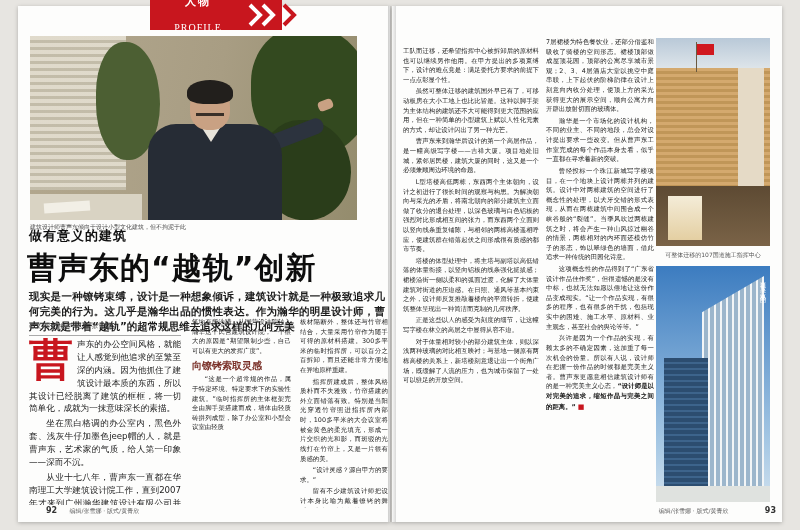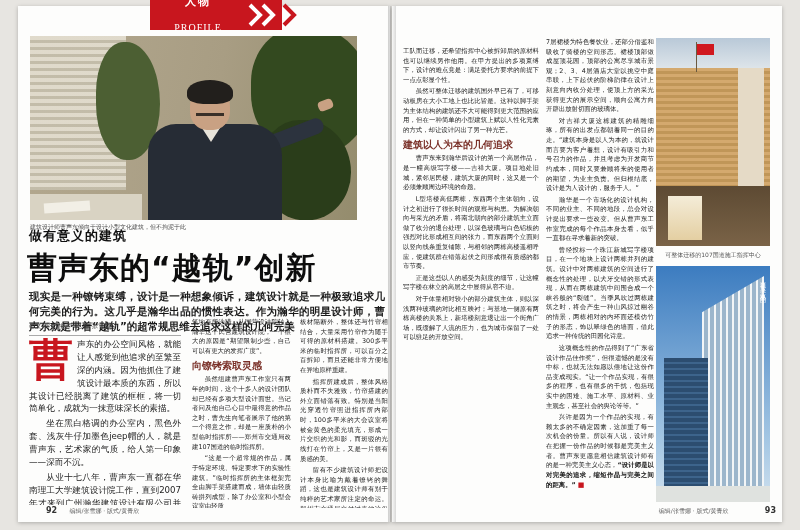--- a/index.html
+++ b/index.html
@@ -127,48 +127,47 @@
 
   <div class="col" id="lp-col1">
     <p class="noindent"><span class="dropcap">曹</span><span>声东的办公空间风格，就能让人感觉到他追求的至繁至深的内涵。因为他抓住了建筑设计最本质的东西，所以其设计已经脱离了建筑的框框，将一切简单化，成就为一抹意味深长的素描。</span></p>
     <p>坐在黑白格调的办公室内，黑色外套、浅灰牛仔加墨色jeep帽的人，就是曹声东，艺术家的气质，给人第一印象——深而不沉。</p>
     <p>从业十七八年，曹声东一直都在华南理工大学建筑设计院工作，直到2007年才来到广州瀚华建筑设计有限公司并组建了自己的工作室。虽然他倾向于设计小型文化建筑，但不拘泥于此，各类建</p>
   </div>
 
   <div class="col body6" id="lp-col2">
     <p class="noindent">筑均有所涉猎，从国营设计院转入瀚华这个民营建筑设计院，一个很大的原因是“期望限制少些，自己可以有更大的发挥广度”。</p>
     <p class="subhead">向镣铐索取灵感</p>
-    <p>虽然组建曹声东工作室只有两年的时间，这个十多人的设计团队却已经有多项大型设计面世。当记者问及他自己心目中最得意的作品之时，曹先生向笔者展示了他的第一个得意之作，却是一座质朴的小型临时指挥所——郑州市交通局改建107国道的临时指挥所。</p>
     <p>“这是一个超常规的作品，属于特定环境、特定要求下的实验性建筑。”临时指挥所的主体框架完全由脚手架搭建而成，墙体由轻质砖拼列成型，除了办公室和小型会议室由轻质</p>
   </div>
 
   <div class="col body6" id="lp-col3">
     <p class="noindent">板材隔断外，整体还与竹帘相结合，大量采用竹帘作为随手可得的原材料搭建。300多平米的临时指挥所，可以百分之百拆卸，而且还能非常方便地在异地原样重建。</p>
     <p>指挥所建成后，整体风格质朴而不失雅致，竹帘搭建的外立面错落有致。特别是当阳光穿透竹帘照进指挥所内部时，100多平米的大会议室将被金黄色的柔光填充，形成一片交织的光和影，而斑驳的光线打在竹帘上，又是一片很有质感的美。</p>
+    <p>“设计灵感？源自甲方的要求。”</p>
     <p>留有不少建筑设计师把设计本身比喻为戴着镣铐的舞蹈，这也是建筑设计师有别于纯粹的艺术家所注定的命运。郑州市交通局交付过来的这份镣铐也颇为沉重，要求107国道改建施工地点不断迁移的情况下，指挥中心也能够随着施</p>
   </div>
 
   <div class="folio" id="folio-left">
     <span class="num">92</span>
     <span class="credit">编辑/张雪娜 · 版式/黄青欣</span>
   </div>
 
   <div class="col body6" id="rp-col1">
     <p class="noindent">工队而迁移，还希望指挥中心被拆卸后的原材料也可以继续另作他用。在甲方提出的多项束缚下，设计的难点竟是：满足委托方要求的前提下一点点彰显个性。</p>
     <p>虽然可整体迁移的建筑国外早已有了，可移动板房在大小工地上也比比皆是。这种以脚手架为主体结构的建筑还不大可能得到更大范围的应用，但在一种简单的小型建筑上赋以人性化元素的方式，却让设计闪出了另一种光芒。</p>
-    <p class="subhead">建筑以人为本的几何追求</p>
     <p>曹声东来到瀚华后设计的第一个高层作品，是一幢高级写字楼——吉祥大厦。项目地处旧城，紧邻居民楼，建筑大厦的同时，这又是一个必须兼顾周边环境的命题。</p>
     <p>L型塔楼高低两栋，东西两个主体朝向，设计之初进行了很长时间的观察与构思。为解决朝向与采光的矛盾，将南北朝向的部分建筑主立面做了收分的退台处理，以深色玻璃与白色铝板的强烈对比形成相互间的张力，而东西两个立面则以竖向线条重复铺陈，与相邻的两栋高楼遥相呼应，使建筑群在错落起伏之间形成很有质感的都市节奏。</p>
+    <p>塔楼的体型处理中，将主塔与副塔以高低错落的体量衔接，以竖向铝板的线条强化挺拔感；裙楼沿街一侧以柔和的弧面过渡，化解了大体量建筑对街道的压迫感。在日照、通风等基本约束之外，设计师反复推敲着楼向的平滑转折，使建筑整体呈现出一种简洁而克制的几何秩序。</p>
     <p>正是这些以人的感受为刻度的细节，让这幢写字楼在林立的高层之中显得从容不迫。</p>
     <p>对于体量相对较小的部分建筑主体，则以深浅两种玻璃的对比相互映衬；与基地一侧原有两栋高楼的关系上，新塔楼刻意退让出一个街角广场，既缓解了人流的压力，也为城市保留了一处可以驻足的开放空间。</p>
   </div>
 
   <div class="col body6" id="rp-col2">
     <p class="noindent">7层裙楼为特色餐饮业，还部分借鉴和吸收了骑楼的空间形态。裙楼顶部做成屋顶花园，顶部的公寓尽享城市景观；2、3、4层酒店大堂以挑空中庭串联，上下起伏的阶梯韵律在设计上刻意向内收分处理，使顶上方的采光获得更大的展示空间，顺向公寓方向开辟出放射切面的玻璃体。</p>
-    <p>对吉祥大厦这栋建筑的精雕细琢，所有的出发点都朝着同一的目的走。“建筑本身是以人为本的，就设计而言要为客户着想，设计有吸引力和号召力的作品，并且考虑为开发商节约成本，同时又要兼顾将来的使用者的期望，为业主负责。但归根结底，设计是为人设计的，服务于人。”</p>
     <p>瀚华是一个市场化的设计机构，不同的业主、不同的地段，总会对设计提出要求一些改变。但从曹声东工作室完成的每个作品本身去看，似乎一直都在寻求着新的突破。</p>
     <p>曾经投标一个珠江新城写字楼项目，在一个地块上设计两栋并列的建筑。设计中对两栋建筑的空间进行了概念性的处理，以犬牙交错的形式表现，从而在两栋建筑中间围合成一个峡谷般的“裂缝”。当季风吹过两栋建筑之时，将会产生一种山风掠过幽谷的情景，两栋相对的内环面还模仿竹子的形态，饰以翠绿色的墙面，借此追求一种传统的田园化诗意。</p>
     <p>这项概念性的作品得到了“广东省设计作品佳作奖”，但很遗憾的是没有中标，也就无法如愿以偿地让这份作品变成现实。“让一个作品实现，有很多的程序，也有很多的干扰，包括现实中的困难、施工水平、原材料、业主观念，甚至社会的舆论等等。”</p>
     <p><span>兴许是因为一个作品的实现，有赖太多的不确定因素，这加重了每一次机会的份量。所以有人说，设计师在把握一份作品的时候都是完美主义者。曹声东更愿意相信建筑设计师有的是一种完美主义心态，</span><span class="em">“设计师是以对完美的追求，缩短作品与完美之间的距离。”</span><span class="endmark">■</span></p>
   </div>
 
   <div class="photo1">
     <div class="p1-sky"></div>
     <div class="p1-wall"></div>
     <div class="p1-col"></div>

